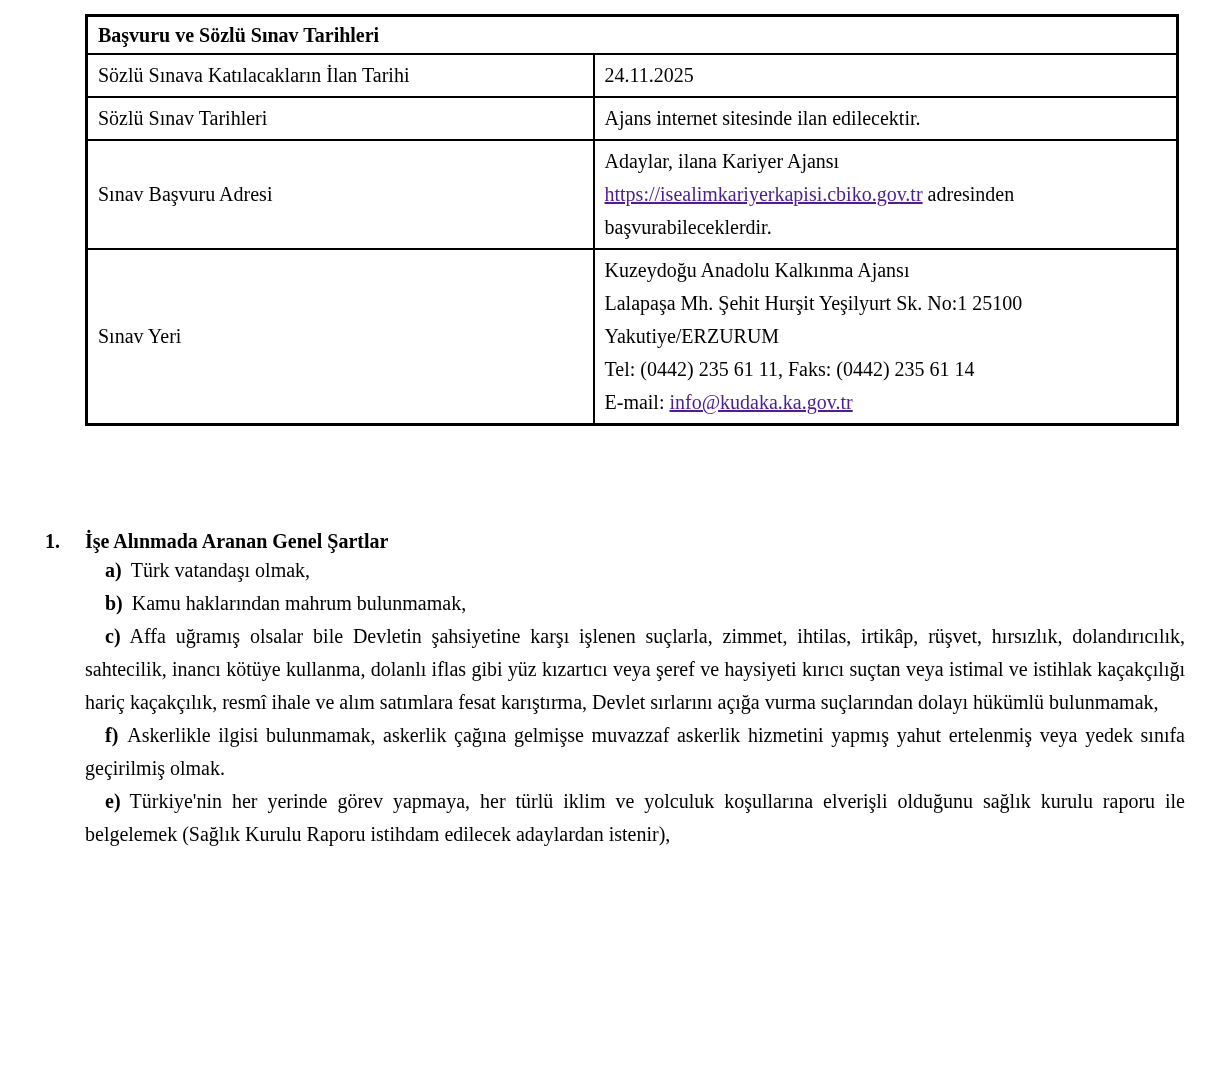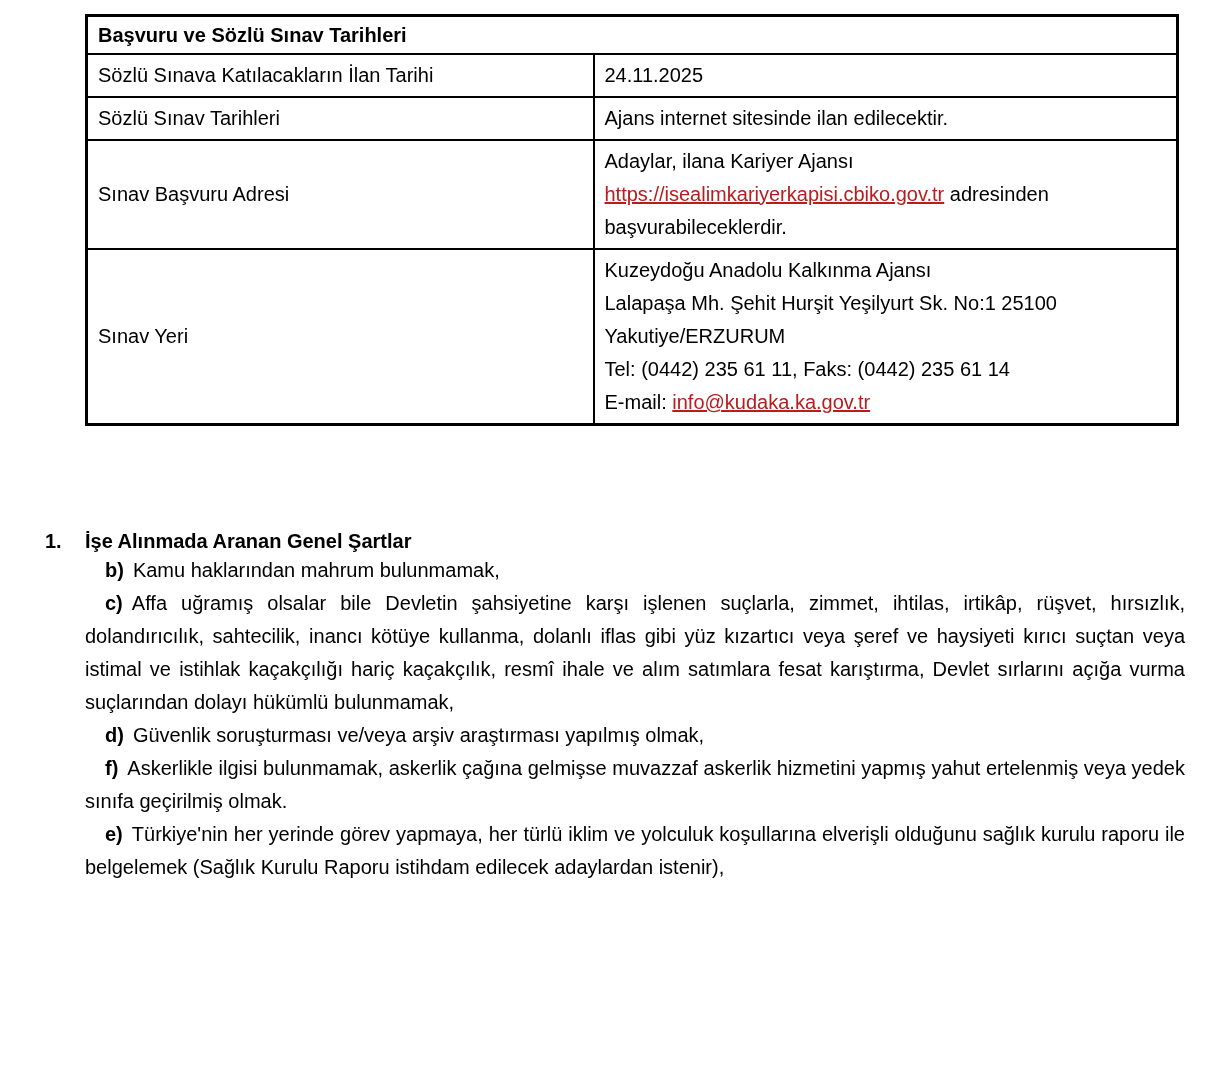--- a/index.html
+++ b/index.html
@@ -3,21 +3,21 @@
 <meta charset="utf-8">
 <style>
   * { box-sizing: border-box; }
   html, body { margin: 0; padding: 0; background: #ffffff; }
   .page {
     position: relative;
     width: 1226px;
     height: 1070px;
     background: #ffffff;
     color: #000000;
-    font-family: Liberation Sans, sans-serif;
+    font-family: Liberation Serif, serif;
     font-size: 20px;
     overflow: hidden;
   }
 
   
   .tbl {
     position: absolute;
     left: 85px;
     top: 14px;
     width: 1094px;
@@ -37,21 +37,21 @@
     line-height: 30px;
   }
   .tbl td {
     font-weight: normal;
     padding: 4px 10px;
     line-height: 33px;
   }
   .tbl .line { white-space: nowrap; }
   .link {
     text-decoration: underline;
-    color: #b91c1c;
+    color: #4c1d95;
     cursor: pointer;
   }
 
   
   .content {
     position: absolute;
     left: 85px;
     top: 528px;
     width: 1100px;
   }
@@ -131,21 +131,21 @@
         </tr>
       </tbody>
   </table>
 
   <div class="content">
     <div class="heading-row">
       <span class="heading-num">1.</span>
       <span class="heading-text">İşe Alınmada Aranan Genel Şartlar</span>
     </div>
     <div class="list" id="requirements-list">
+        <div class="item"><span class="marker">a)</span><span>Türk vatandaşı olmak,</span></div>
         <div class="item"><span class="marker">b)</span><span>Kamu haklarından mahrum bulunmamak,</span></div>
         <div class="item"><span class="marker">c)</span><span>Affa uğramış olsalar bile Devletin şahsiyetine karşı işlenen suçlarla, zimmet, ihtilas, irtikâp, rüşvet, hırsızlık, dolandırıcılık, sahtecilik, inancı kötüye kullanma, dolanlı iflas gibi yüz kızartıcı veya şeref ve haysiyeti kırıcı suçtan veya istimal ve istihlak kaçakçılığı hariç kaçakçılık, resmî ihale ve alım satımlara fesat karıştırma, Devlet sırlarını açığa vurma suçlarından dolayı hükümlü bulunmamak,</span></div>
-        <div class="item"><span class="marker">d)</span><span>Güvenlik soruşturması ve/veya arşiv araştırması yapılmış olmak,</span></div>
         <div class="item"><span class="marker">f)</span><span>Askerlikle ilgisi bulunmamak, askerlik çağına gelmişse muvazzaf askerlik hizmetini yapmış yahut ertelenmiş veya yedek sınıfa geçirilmiş olmak.</span></div>
         <div class="item"><span class="marker">e)</span><span>Türkiye'nin her yerinde görev yapmaya, her türlü iklim ve yolculuk koşullarına elverişli olduğunu sağlık kurulu raporu ile belgelemek (Sağlık Kurulu Raporu istihdam edilecek adaylardan istenir),</span></div>
       </div>
   </div>
 
 </div>
 
 </body></html>

